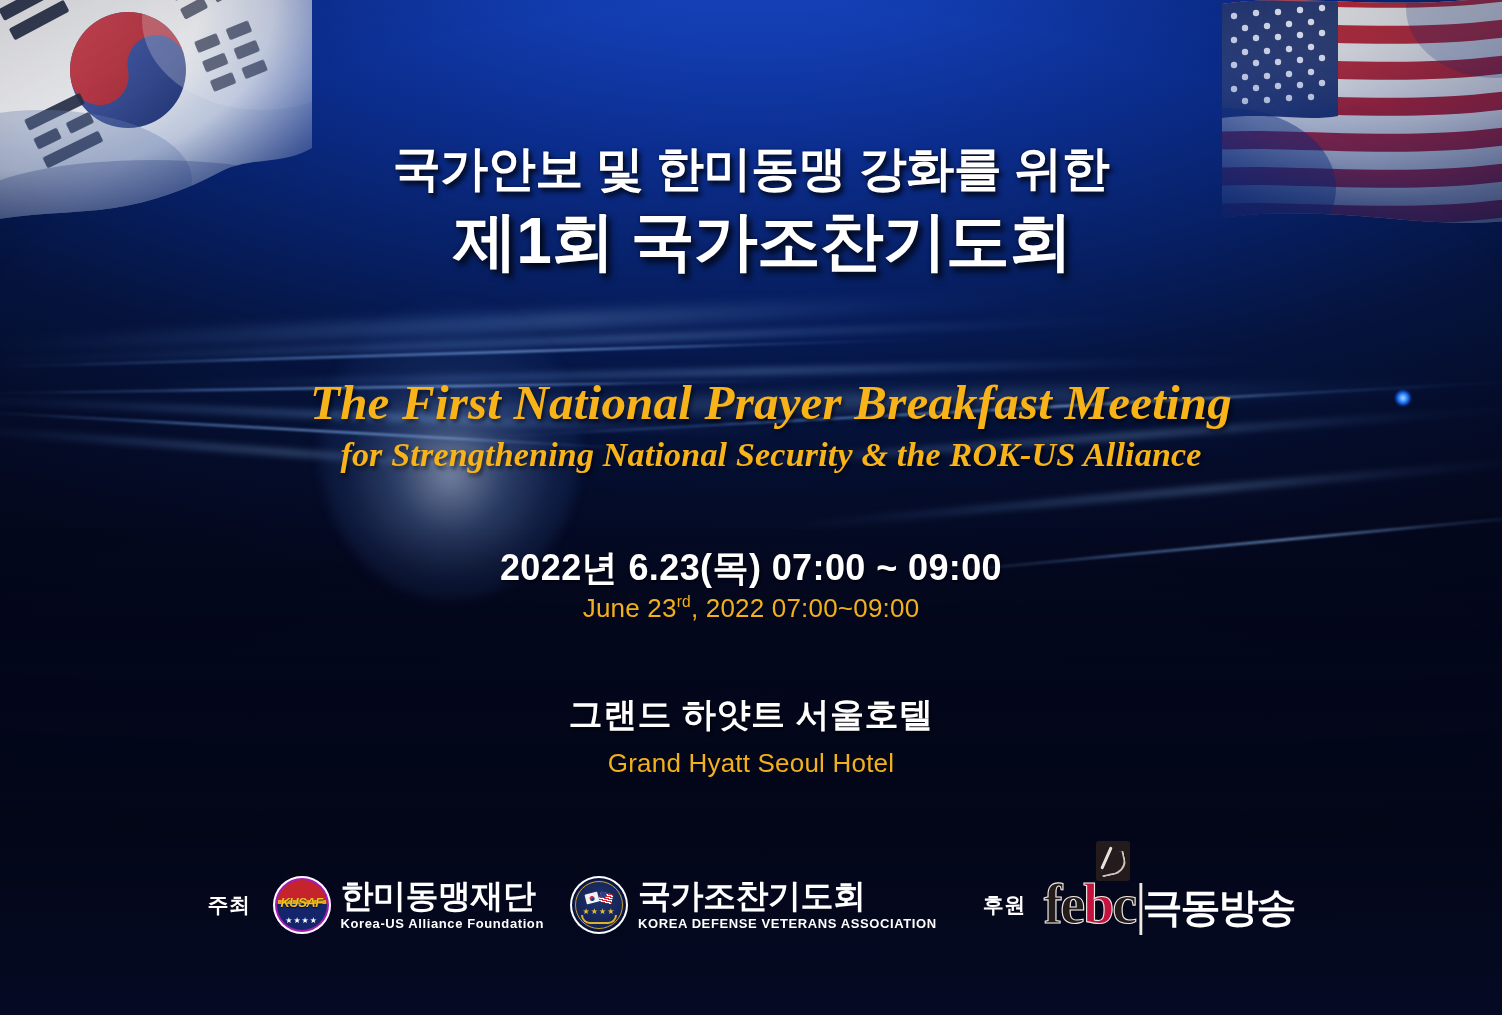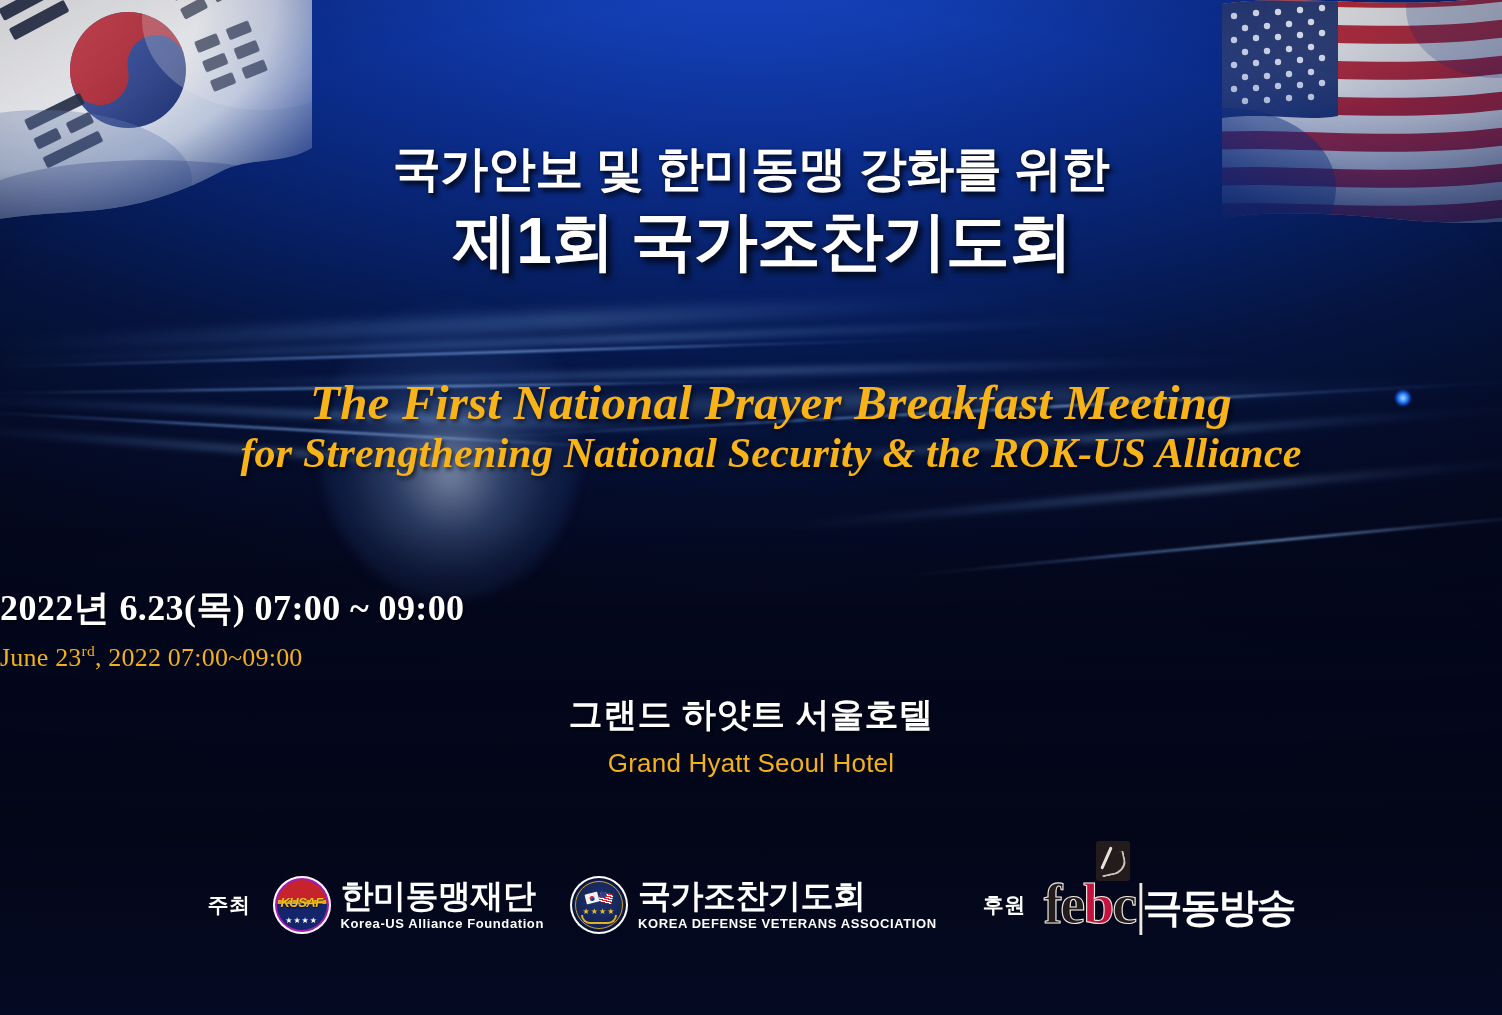--- a/index.html
+++ b/index.html
@@ -137,38 +137,37 @@
   }
   .en-title-line {
     font-family: "Liberation Serif", "DejaVu Serif", serif;
     font-style: italic;
     font-weight: bold;
     color: #f8b319;
     line-height: 1.13;
     text-shadow: 2px 3px 4px rgba(0,0,0,0.62);
   }
   .en-title-line.l1 { font-size: 49px; letter-spacing: 0.2px; }
-  .en-title-line.l2 { font-size: 42px; letter-spacing: 0.2px; }
+  .en-title-line.l2 { font-size: 34px; letter-spacing: 0.2px; margin-top: 6px; }
 
   .datetime-wrap {
     position: absolute;
-    left: 0; right: 0; top: 584px;
-    font-family: Liberation Serif, serif;
+    left: 0; right: 0; top: 544px;
+    text-align: center;
   }
   .dt-kr {
     font-size: 36px;
     font-weight: bold;
     color: #ffffff;
     letter-spacing: 0.4px;
     text-shadow: 1px 2px 3px rgba(0,0,0,0.6);
   }
   .dt-en {
     font-size: 26px;
     color: #f2b01c;
-    margin-top: 9px;
     letter-spacing: 0.2px;
   }
   .dt-en sup { font-size: 0.60em; vertical-align: super; }
 
   .venue-wrap {
     position: absolute;
     left: 0; right: 0; top: 692px;
     text-align: center;
   }
   .venue-kr {

